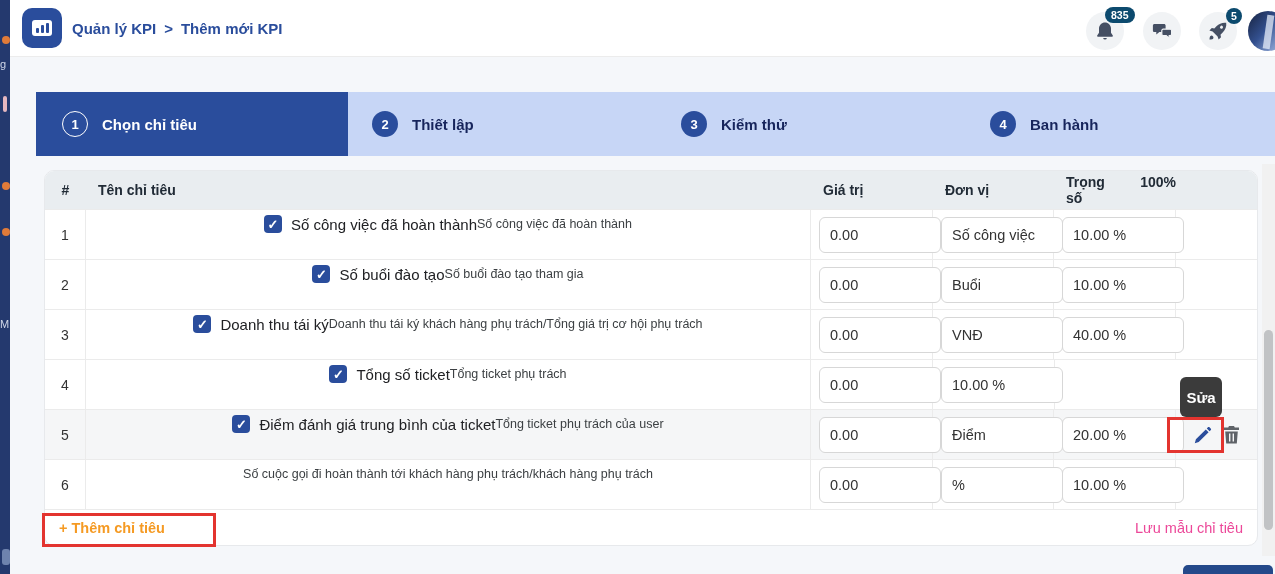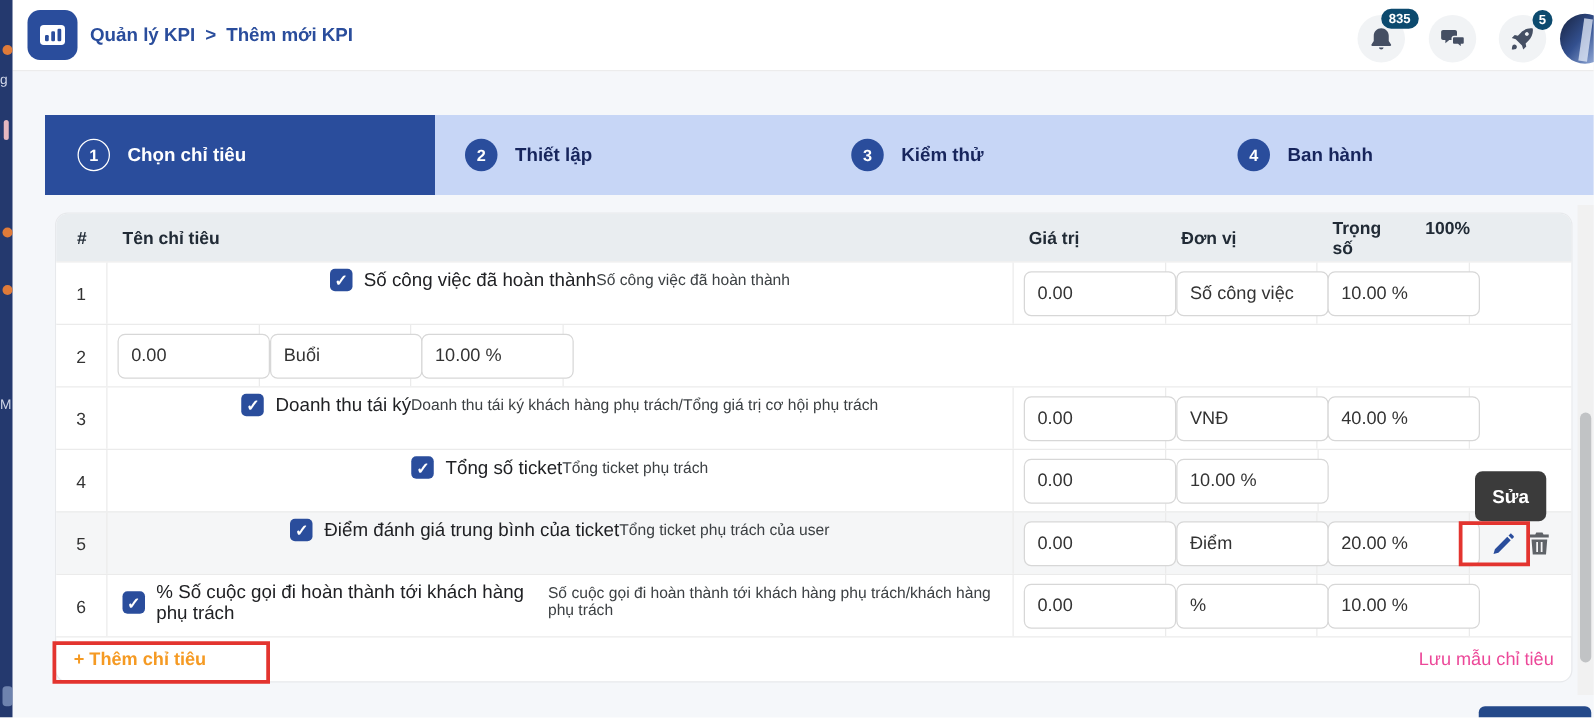--- a/index.html
+++ b/index.html
@@ -58,21 +58,21 @@
   .cell-weight { width:122px; flex:0 0 122px; padding-left:8px; border-right:1px solid #ebebeb; }
   .cell-actions { flex:1; justify-content:center; gap:10px; }
   .tinput { width:122px; height:36px; border:1px solid #d7d7d7; border-radius:6px; padding:0 10px; font-size:14.5px; color:#333; background:#fff; font-family:"Liberation Sans",sans-serif; }
   .checkbox { width:18px; height:18px; background:#2a4d9c; border-radius:4px; position:relative; flex:0 0 18px; cursor:pointer; }
   .checkbox:after { content:"✓"; position:absolute; left:0; top:0; width:18px; height:18px; color:#fff; font-size:13px; font-weight:bold; display:flex; align-items:center; justify-content:center; }
   .tfoot { display:flex; height:37px; border-top:1px solid #ebebeb; align-items:center; justify-content:space-between; padding:0 14px; }
   .add-link { font-size:14.5px; font-weight:bold; color:#f59a23; cursor:pointer; }
   .save-link { font-size:14.5px; color:#ec4899; cursor:pointer; }
 
   
-  .tooltip { position:absolute; left:1180px; top:377px; width:57px; height:40px; background:#3b3b3b; border-radius:6px; color:#fff; font-size:15px; font-weight:bold; display:flex; align-items:center; justify-content:center; z-index:40; }
+  .tooltip { position:absolute; left:1180px; top:377px; width:42px; height:40px; background:#3b3b3b; border-radius:6px; color:#fff; font-size:15px; font-weight:bold; display:flex; align-items:center; justify-content:center; z-index:40; }
   .red-box { position:absolute; border:3px solid #e3342f; z-index:45; }
   .red-box-edit { left:1167px; top:417px; width:57px; height:36px; }
   .red-box-add { left:42px; top:513px; width:174px; height:34px; }
 
   
   .scrollbar-track { position:absolute; left:1262px; top:164px; width:13px; height:392px; background:#f1f1f1; z-index:25; }
   .scrollbar-thumb { position:absolute; left:2px; top:166px; width:9px; height:200px; background:#c1c3c5; border-radius:5px; cursor:pointer; }
 
   
   .partial-button { position:absolute; left:1183px; top:565px; width:90px; height:9px; background:#24498a; border-radius:5px 5px 0 0; z-index:25; cursor:pointer; }
@@ -182,20 +182,27 @@
         <input class="tinput" value="Số công việc" style="">
       </div>
     <div class="cell cell-weight">
         <input class="tinput" value="10.00 %" style="">
       </div>
     <div class="cell cell-actions"></div>
   </div>
 
   <div class="trow">
     <div class="cell cell-idx">2</div>
+    <div class="cell cell-name">
+      <div class="name-line">
+        <span class="checkbox"></span>
+        <span class="row-title">Số buổi đào tạo</span>
+      </div>
+      <div class="row-subtitle">Số buổi đào tạo tham gia</div>
+    </div>
     <div class="cell cell-val">
         <input class="tinput" value="0.00" style="">
       </div>
     <div class="cell cell-unit">
         <input class="tinput" value="Buổi" style="">
       </div>
     <div class="cell cell-weight">
         <input class="tinput" value="10.00 %" style="">
       </div>
     <div class="cell cell-actions"></div>
@@ -269,24 +276,20 @@
           <path fill="#5f6368" d="M6 1h5l.8 1.5H16V5H1V2.5h4.2L6 1z"></path>
           <path fill="#5f6368" d="M2.2 6.5h12.6l-1 12H3.2l-1-12zM6 8.5v8h1.4v-8H6zm3.6 0v8H11v-8H9.6z"></path>
         </svg>
       </span>
     </div>
   </div>
 
   <div class="trow">
     <div class="cell cell-idx">6</div>
     <div class="cell cell-name">
-      <div class="name-line">
-        <span class="checkbox"></span>
-        <span class="row-title">% Số cuộc gọi đi hoàn thành tới khách hàng phụ trách</span>
-      </div>
       <div class="row-subtitle">Số cuộc gọi đi hoàn thành tới khách hàng phụ trách/khách hàng phụ trách</div>
     </div>
     <div class="cell cell-val">
         <input class="tinput" value="0.00" style="">
       </div>
     <div class="cell cell-unit">
         <input class="tinput" value="%" style="">
       </div>
     <div class="cell cell-weight">
         <input class="tinput" value="10.00 %" style="">

